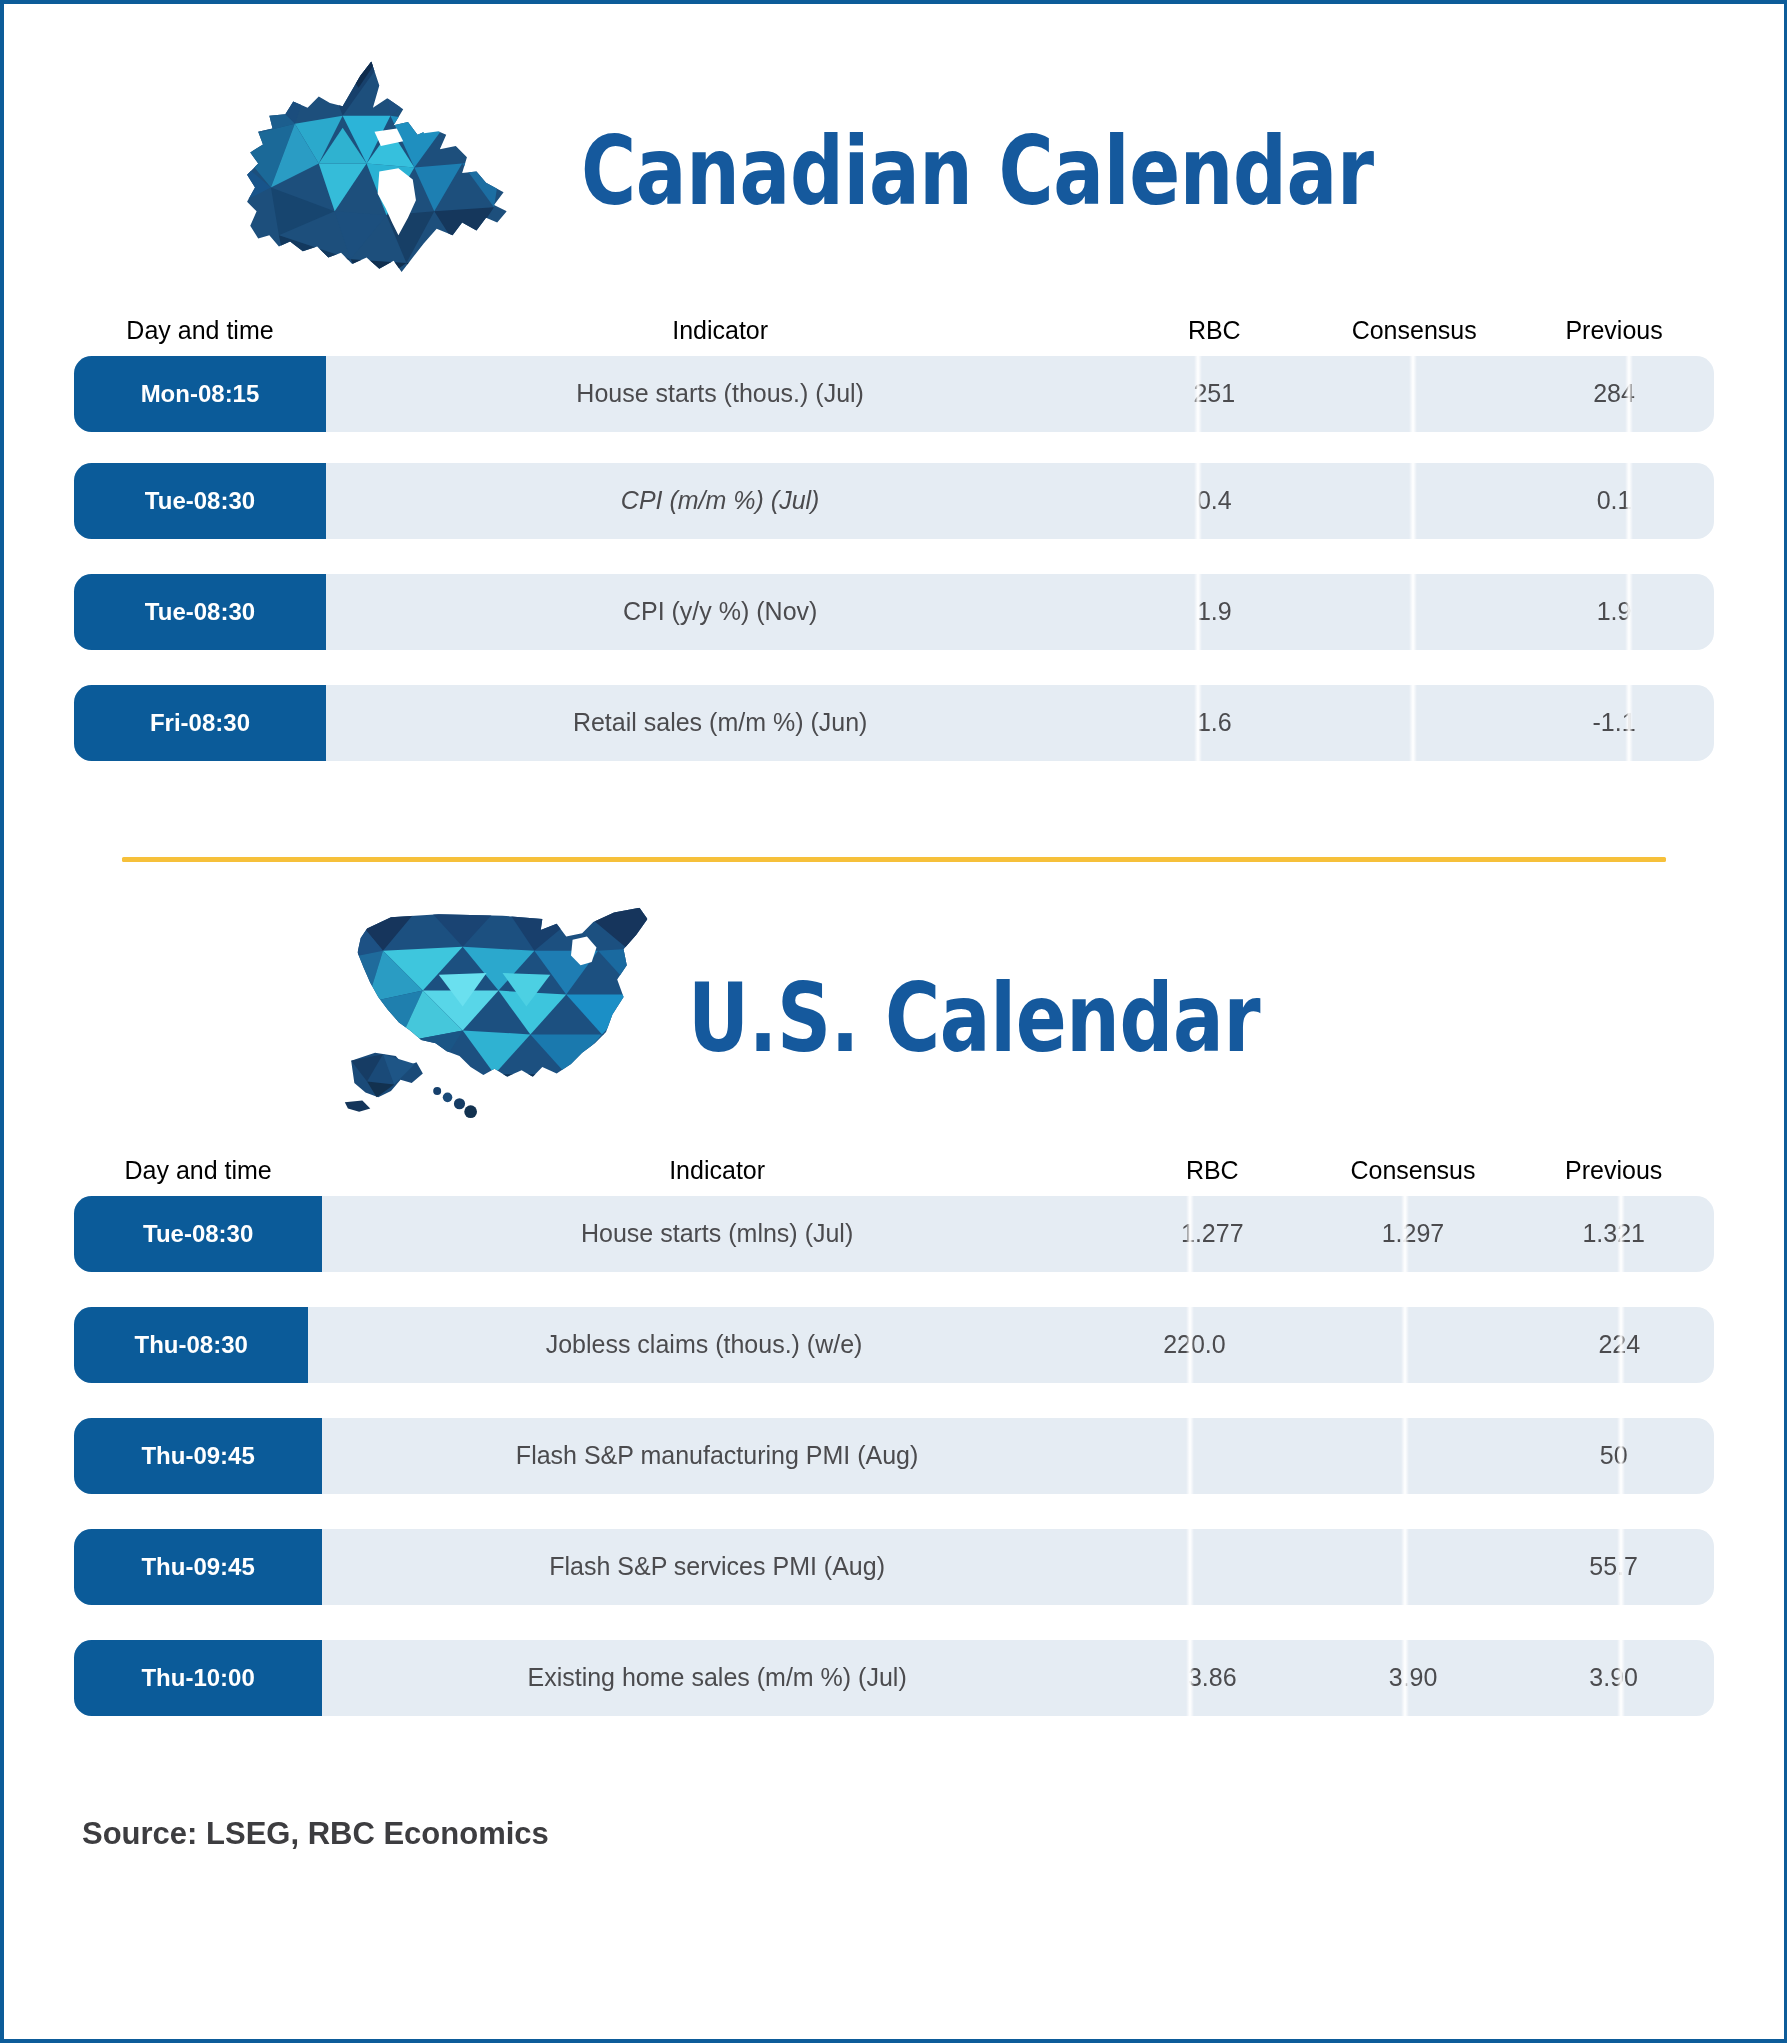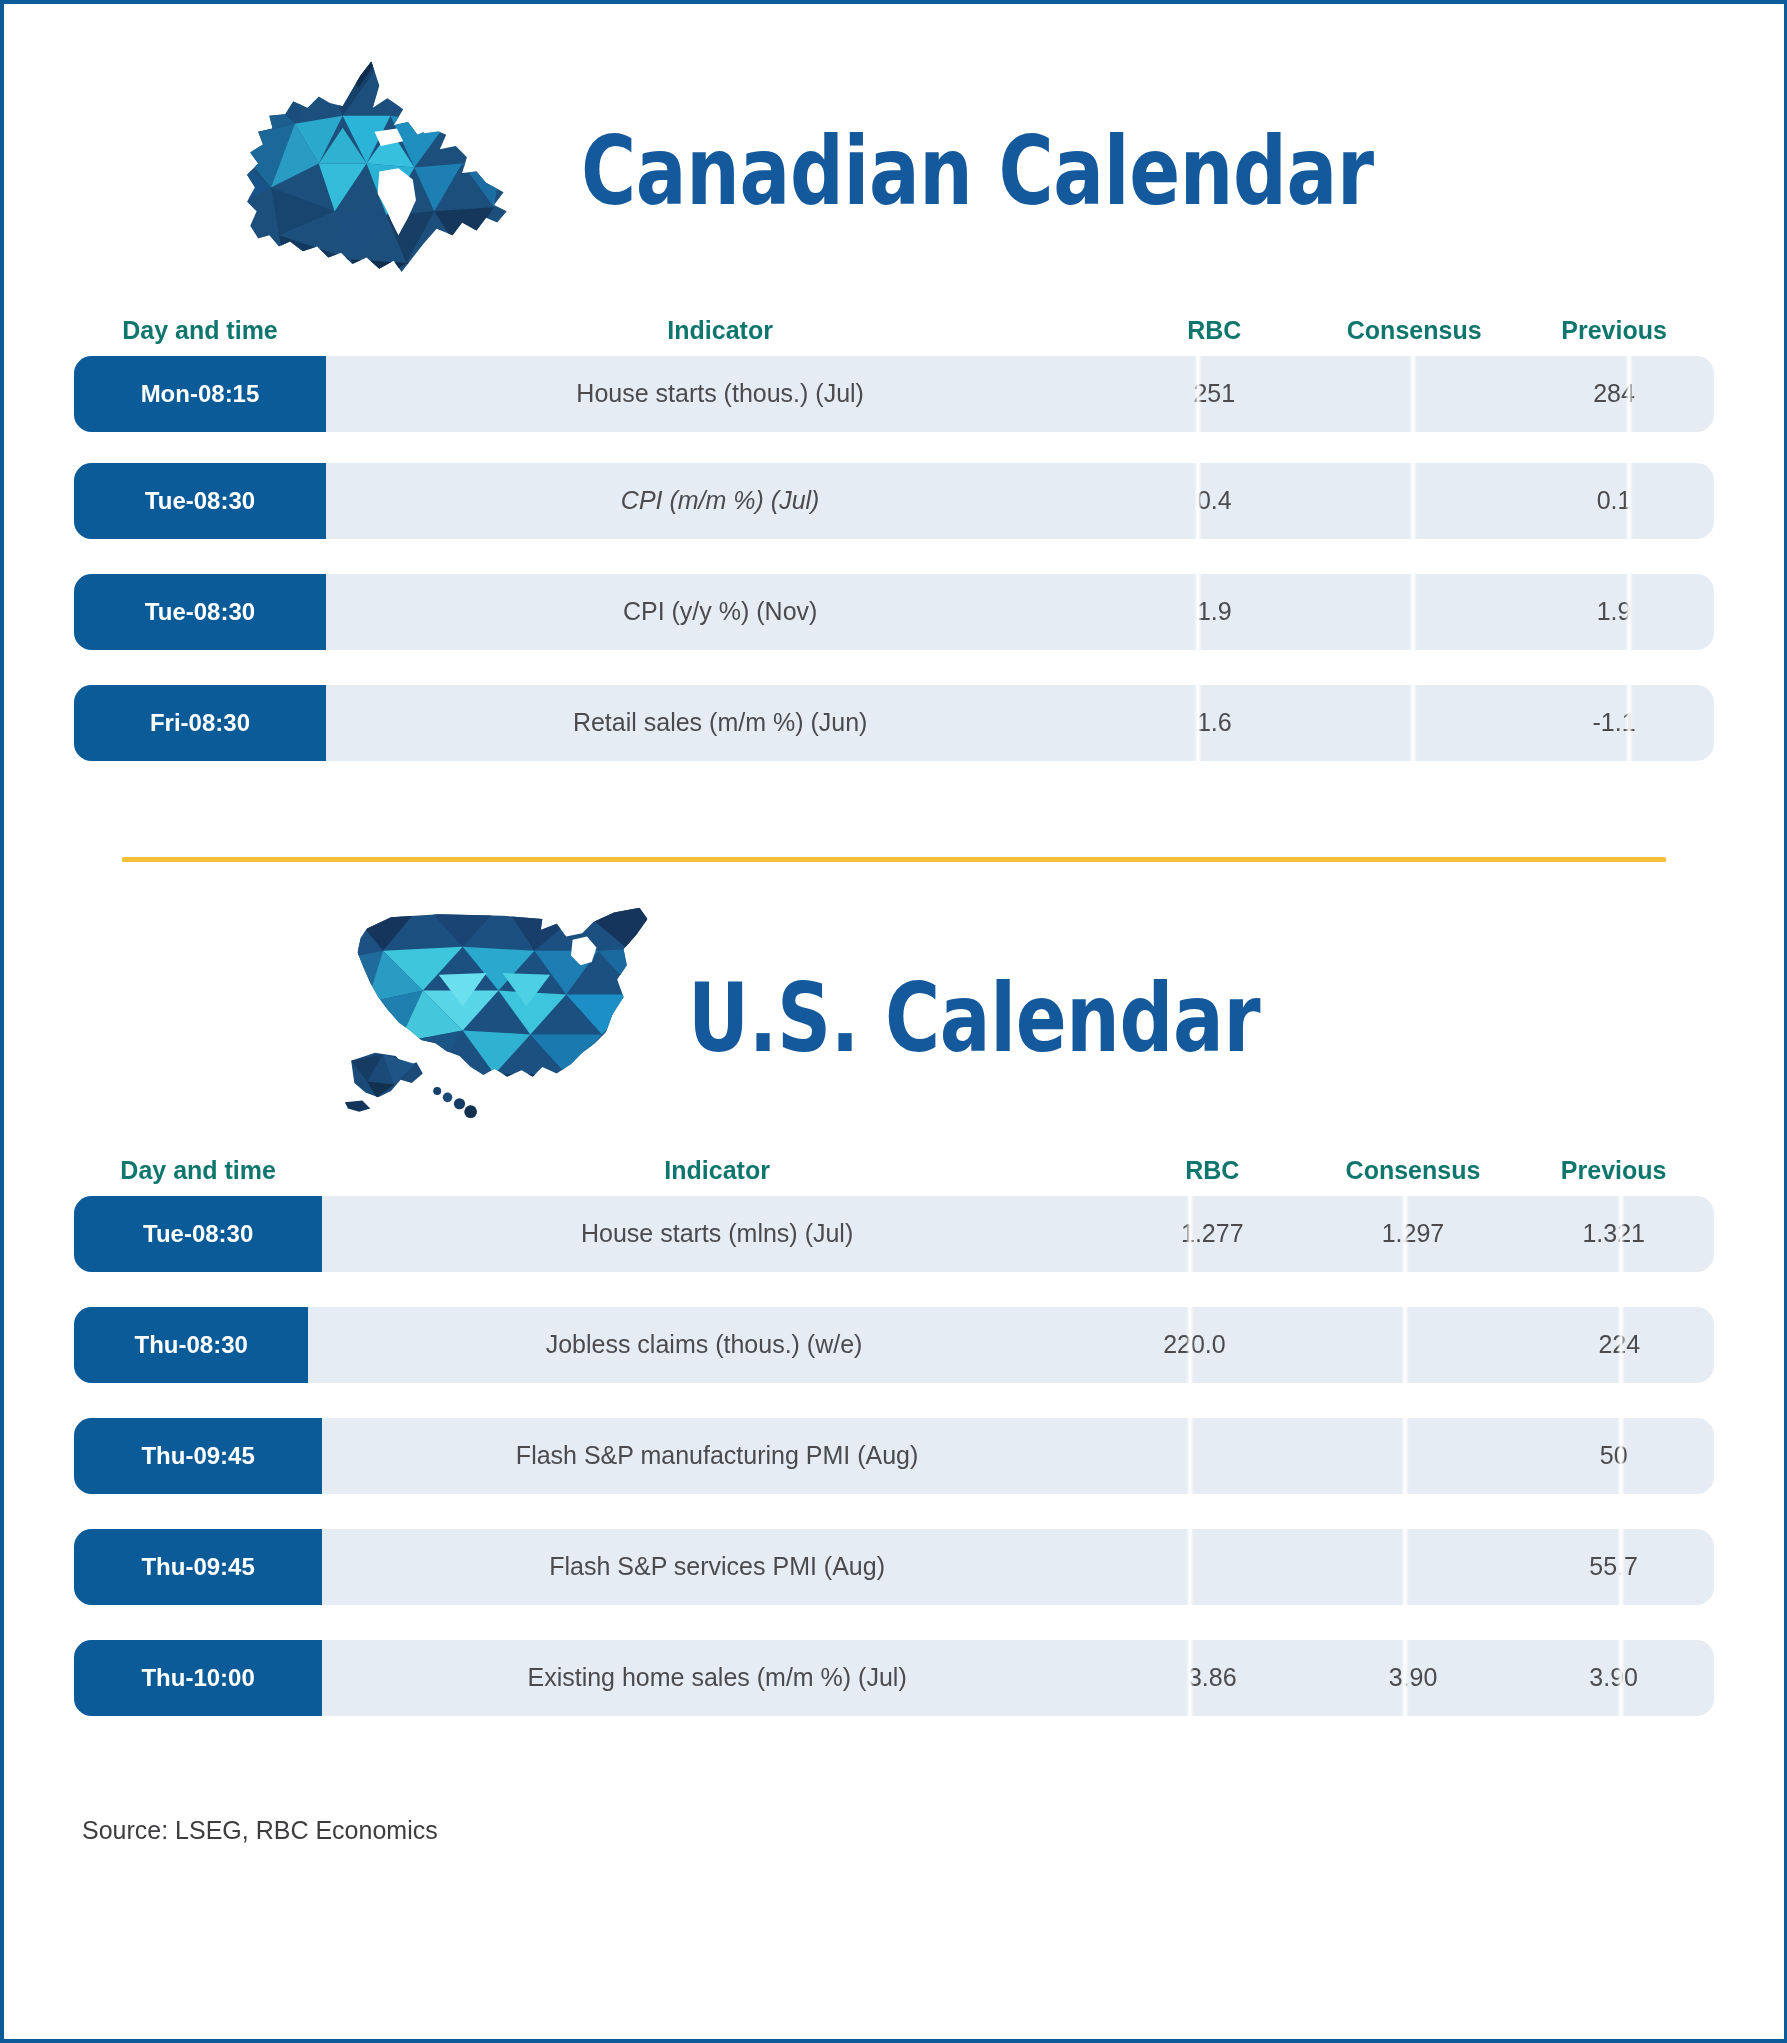--- a/index.html
+++ b/index.html
@@ -52,22 +52,22 @@
     pointer-events: none;
   }
 
   .hdr-row {
     display: flex;
     align-items: flex-end;
     position: relative;
     z-index: 5;
   }
   .hdr-cell {
-    font-weight: 700;
-    color: #0f766e;
+    font-weight: 400;
+    color: #000000;
     text-align: center;
     font-size: 25px;
     line-height: 1;
     margin-top: 33px;
   }
 
   .data-row {
     display: flex;
     align-items: stretch;
     position: relative;
@@ -108,23 +108,23 @@
     text-align: center;
   }
 
   .divider-line {
     height: 4.8px;
     background: #f6c03a;
     border-radius: 1.6px;
   }
 
   .source-note {
-    font-weight: 400;
+    font-weight: 700;
     color: #3d3d40;
-    font-size: 25px;
+    font-size: 31px;
   }
 </style>
 </head>
 <body>
 
 <div id="page">
 
   <div class="section-head" style="margin-left:219px; margin-top:48px; height:239px;gap:39px;">
     <div class="map-logo" style="width:311px;height:239px;">
       <svg width="311" height="239" viewBox="0 0 390 300" xmlns="http://www.w3.org/2000/svg">

